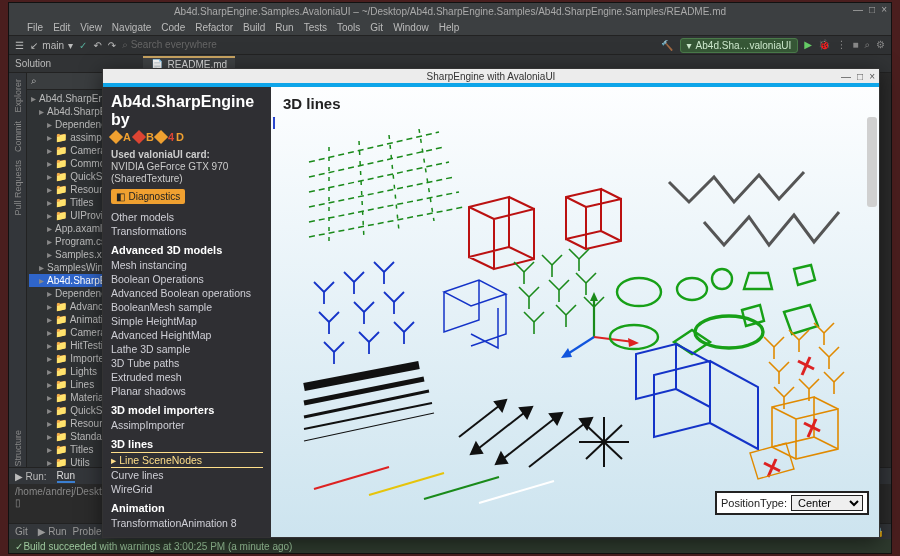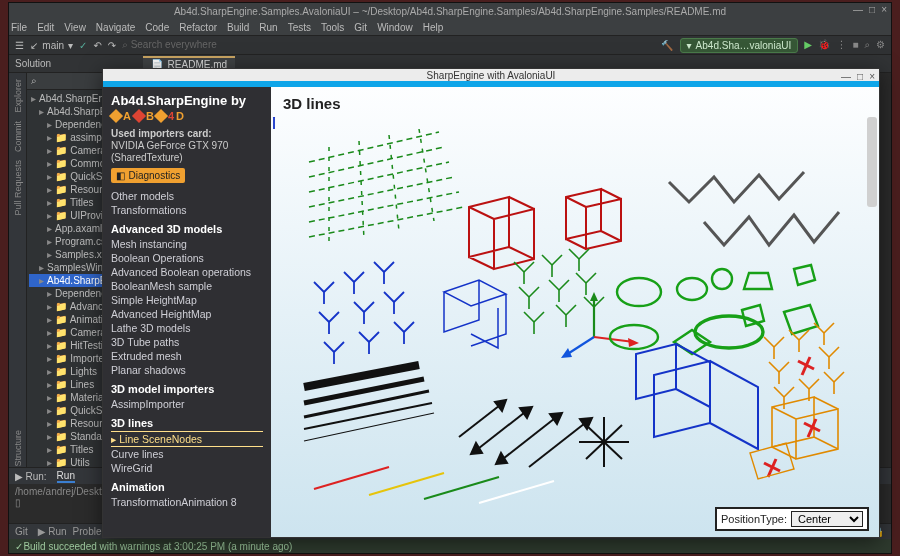--- a/index.html
+++ b/index.html
@@ -1,20 +1,20 @@
 <!DOCTYPE html>
 <html><head>
 <meta charset="utf-8">
 <style>
   * { margin:0; padding:0; box-sizing:border-box; font-family:"Segoe UI",Arial,sans-serif; }
   body { background:#4a1e1e; width:900px; height:556px; overflow:hidden; position:relative; font-size:11px; color:#bbb; }
   .ide { position:absolute; top:2px; left:8px; right:8px; bottom:2px; background:#2b2b2b; border:1px solid #111; display:flex; flex-direction:column; }
   .ide-title { background:#3c3f41; height:16px; display:flex; align-items:center; justify-content:center; color:#aaa; font-size:10px; position:relative; }
   .ide-title .winbtns { position:absolute; right:4px; top:1px; display:flex; gap:6px; color:#aaa; font-size:10px;}
-  .menubar { background:#3c3f41; height:16px; display:flex; align-items:center; gap:10px; padding:0 2px; color:#bbb; font-size:10px; }
+  .menubar { background:#3c3f41; height:16px; display:flex; align-items:center; gap:10px; padding:0 18px; color:#bbb; font-size:10px; }
   .menubar span { cursor:default; }
   .toolbar { background:#303234; height:20px; display:flex; align-items:center; gap:6px; padding:0 6px; border-top:1px solid #222; border-bottom:1px solid #222; font-size:10px; }
   .toolbar .branch { display:flex; align-items:center; gap:4px; }
   .toolbar .search { flex:1; color:#666; }
   .runcfg { background:#365736; border:1px solid #4a7a4a; border-radius:3px; padding:1px 6px; color:#cde8cd; font-size:10px; display:flex; align-items:center; gap:4px;}
   .toolbar .ricons { display:flex; gap:6px; color:#888; }
   .tabbar { background:#313335; height:18px; display:flex; align-items:center; gap:6px; padding:0 6px; border-bottom:1px solid #222; font-size:10px;text-align:center;}
   .tabbar .tab { background:#3f4244; padding:1px 8px; border-top:2px solid #caa562; color:#ddd; display:flex; align-items:center; gap:4px;}
   .body { flex:1; display:flex; min-height:0; }
   .gutter { width:18px; background:#33363a; border-right:1px solid #222; display:flex; flex-direction:column; align-items:center; gap:8px; padding-top:6px; color:#888; font-size:9px;}
@@ -28,38 +28,38 @@
   .tree .sel { background:#2f65ca; color:#fff; }
   .editor { flex:1; background:#2b2b2b; position:relative; }
   .runpanel { height:56px; background:#2b2b2b; border-top:1px solid #222; display:flex; flex-direction:column; }
   .runpanel .rtabs { background:#33363a; height:16px; display:flex; align-items:center; gap:10px; padding:0 6px; font-size:10px; }
   .runpanel .rtabs .active { border-bottom:2px solid #3b7fd1; color:#ddd; }
   .runpanel .out { flex:1; font-family:monospace; font-size:10px; color:#888; padding:2px 6px; }
   .statusbar { height:16px; background:#33363a; border-top:1px solid #222; display:flex; align-items:center; gap:10px; padding:0 6px; font-size:10px; color:#999;}
   .buildbar { height:14px; background:#2e3a2e; color:#9cc79c; font-size:10px; padding:0 6px; display:flex; align-items:center;}
   
   .child { position:absolute; top:68px; left:102px; width:778px; height:470px; background:#e8e8e8; border:1px solid #333; box-shadow:0 4px 20px rgba(0,0,0,.5); display:flex; flex-direction:column;}
-  .child-title { height:18px; background:#ececec; border-bottom:6px solid #0ea5e9; display:flex; align-items:center; justify-content:center; font-size:10px; color:#333; position:relative;}
+  .child-title { height:18px; background:#ececec; border-bottom:4px solid #0ea5e9; display:flex; align-items:center; justify-content:center; font-size:10px; color:#333; position:relative;}
   .child-title .cwb { position:absolute; right:4px; top:2px; display:flex; gap:6px; color:#555; font-size:10px;}
   .child-body { flex:1; display:flex; min-height:0; }
   .navpane { width:168px; background:#2f2f33; color:#ddd; overflow:hidden; font-size:11px; padding:6px 8px; }
-  .navpane h2 { color:#fff; font-size:13px; font-weight:bold; margin-bottom:2px;}
+  .navpane h2 { color:#fff; font-size:16px; font-weight:bold; margin-bottom:2px;}
   .navpane .logo { display:flex; align-items:center; gap:2px; margin-bottom:6px;}
   .navpane .logo .sq { width:10px; height:10px; transform:rotate(45deg); }
   .navpane .gc { font-size:10px; color:#ccc; margin-bottom:4px; line-height:12px;}
   .navpane .diag { background:#f0a030; color:#222; font-size:10px; padding:2px 5px; display:inline-flex; align-items:center; gap:3px; border-radius:2px; margin-bottom:6px;}
   .navpane .sect { color:#fff; font-weight:bold; margin-top:6px; margin-bottom:2px; font-size:11px;}
   .navpane .item { color:#cfcfd6; font-size:10.5px; line-height:14px; cursor:default; white-space:nowrap; overflow:hidden; text-overflow:ellipsis;}
   .navpane .item.selected { color:#ffdf8a; border-top:1px solid #ffdf8a; border-bottom:1px solid #ffdf8a; }
   .navpane .item.selected::before { content:"▸ "; }
   .view { flex:1; background:linear-gradient(#fdfeff,#cde4ef); position:relative; }
   .view h3 { position:absolute; top:8px; left:12px; color:#222; font-size:15px; font-weight:bold; }
   .scroll { position:absolute; right:2px; top:30px; width:10px; height:90px; background:#d0d0d0; border-radius:3px;}
   .canvas-lines { position:absolute; top:30px; left:0; right:12px; bottom:30px; }
-  .posbox { position:absolute; right:10px; bottom:6px; background:#fff; border:2px solid #222; padding:2px 4px; display:flex; align-items:center; gap:4px; font-size:11px; color:#222;}
+  .posbox { position:absolute; right:10px; bottom:22px; background:#fff; border:2px solid #222; padding:2px 4px; display:flex; align-items:center; gap:4px; font-size:11px; color:#222;}
   .posbox select { border:1px solid #222; font-size:11px; padding:0 14px 0 2px; }
   svg { width:100%; height:100%; }
 </style>
 </head>
 <body>
 
 <div class="ide">
   <div class="ide-title">
     <span>Ab4d.SharpEngine.Samples.AvaloniaUI – ~/Desktop/Ab4d.SharpEngine.Samples/Ab4d.SharpEngine.Samples/README.md</span>
     <div class="winbtns">
@@ -190,35 +190,35 @@
       <div class="logo">
         <span class="sq" style="background:#f0a030"></span>
         <span style="color:#f0a030;font-weight:bold;letter-spacing:1px">A</span>
         <span class="sq" style="background:#d43"></span>
         <span style="color:#f0a030;font-weight:bold">B</span>
         <span class="sq" style="background:#f0a030"></span>
         <span style="color:#d43;font-weight:bold">4</span>
         <span style="color:#f0a030;font-weight:bold">D</span>
       </div>
       <div class="gc">
-        <b>Used importers card:</b><br>
+        <b>Used valoniaUI card:</b><br>
         <span>NVIDIA GeForce GTX 970 (SharedTexture)</span>
       </div>
       <span class="diag">◧ <span>Diagnostics</span></span>
       <div id="navgroups">
           <div class="item">Other models</div>
           <div class="item">Transformations</div>
           <div class="sect">Advanced 3D models</div>
           <div class="item">Mesh instancing</div>
           <div class="item">Boolean Operations</div>
           <div class="item">Advanced Boolean operations</div>
           <div class="item">BooleanMesh sample</div>
           <div class="item">Simple HeightMap</div>
           <div class="item">Advanced HeightMap</div>
-          <div class="item">Lathe 3D models</div>
+          <div class="item">Lathe 3D sample</div>
           <div class="item">3D Tube paths</div>
           <div class="item">Extruded mesh</div>
           <div class="item">Planar shadows</div>
           <div class="sect">3D model importers</div>
           <div class="item">AssimpImporter</div>
           <div class="sect">3D lines</div>
           <div class="item selected">Line SceneNodes</div>
           <div class="item">Curve lines</div>
           <div class="item">WireGrid</div>
           <div class="sect">Animation</div>

